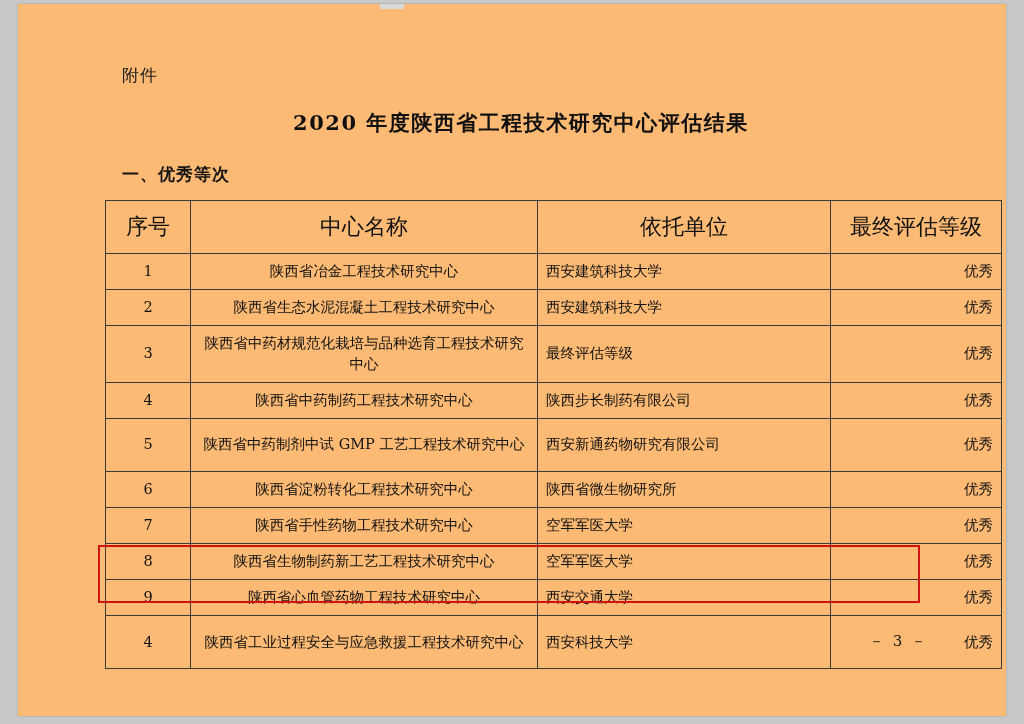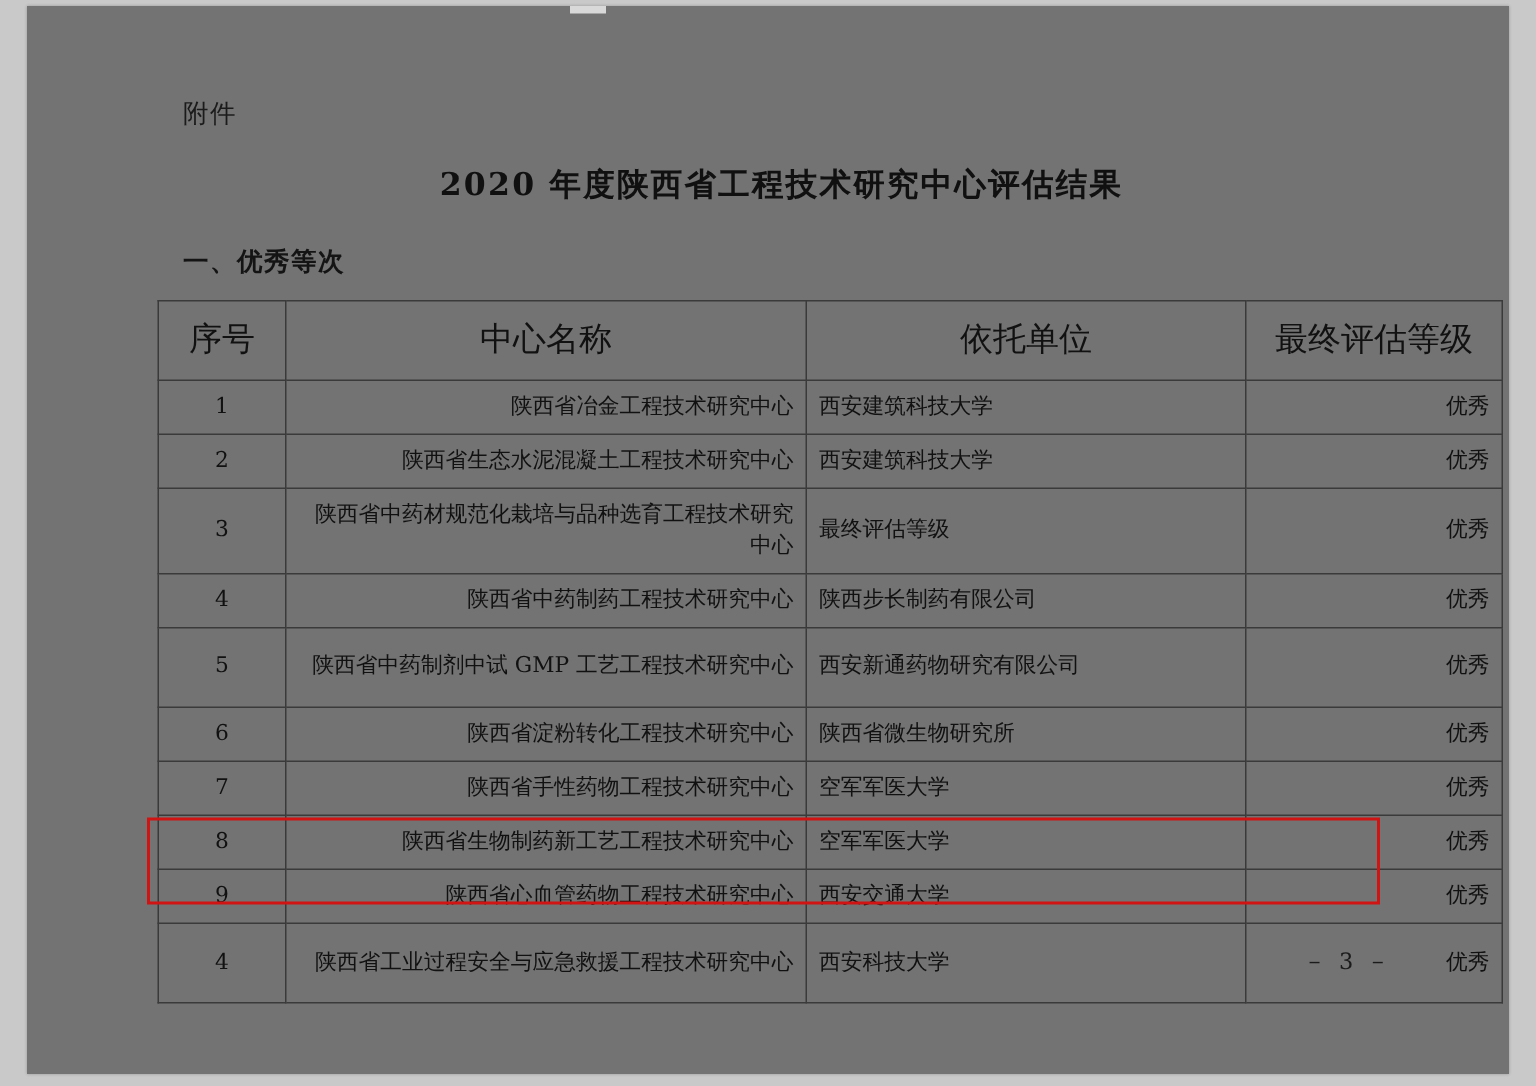--- a/index.html
+++ b/index.html
@@ -12,21 +12,21 @@
     height: 724px;
     overflow: hidden;
     font-family: "DejaVu Sans", sans-serif;
   }
   .page {
     position: absolute;
     left: 18px;
     top: 4px;
     width: 988px;
     height: 712px;
-    background: #737373;
+    background: #fdba74;
     box-shadow: 0 0 2px rgba(0,0,0,0.25);
   }
   .content {
     position: absolute;
     left: 84px;
     top: 60px;
     width: 838px;
   }
   .attach-label {
     font-family: "DejaVu Serif", serif;
@@ -68,21 +68,21 @@
     padding: 7px 8px;
     line-height: 1.45;
     font-weight: normal;
   }
   table.result th {
     text-align: center;
     font-size: 22px;
     padding: 10px 8px;
   }
   .col-no { width: 68px; text-align: center; }
-  .col-name { width: 330px; text-align: right; }
+  .col-name { width: 330px; text-align: center; }
   .col-org { width: 276px; text-align: left; }
   .col-grade { width: 154px; text-align: right; }
   .row-tall td { height: 38px; }
   .highlight-box {
     position: absolute;
     border: 2.5px solid #d01414;
     pointer-events: none;
   }
   .page-number {
     position: absolute;

